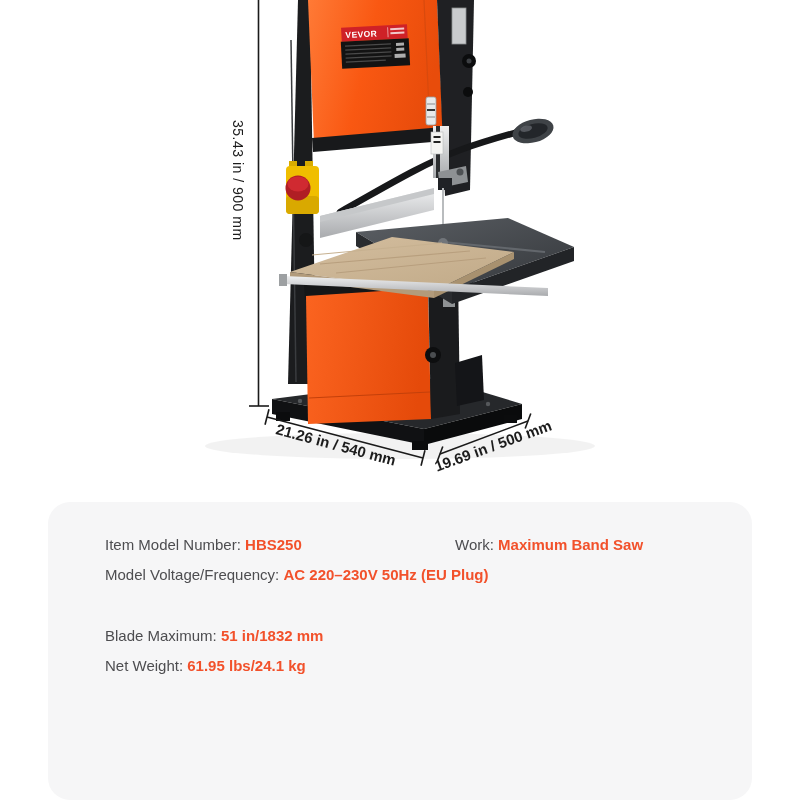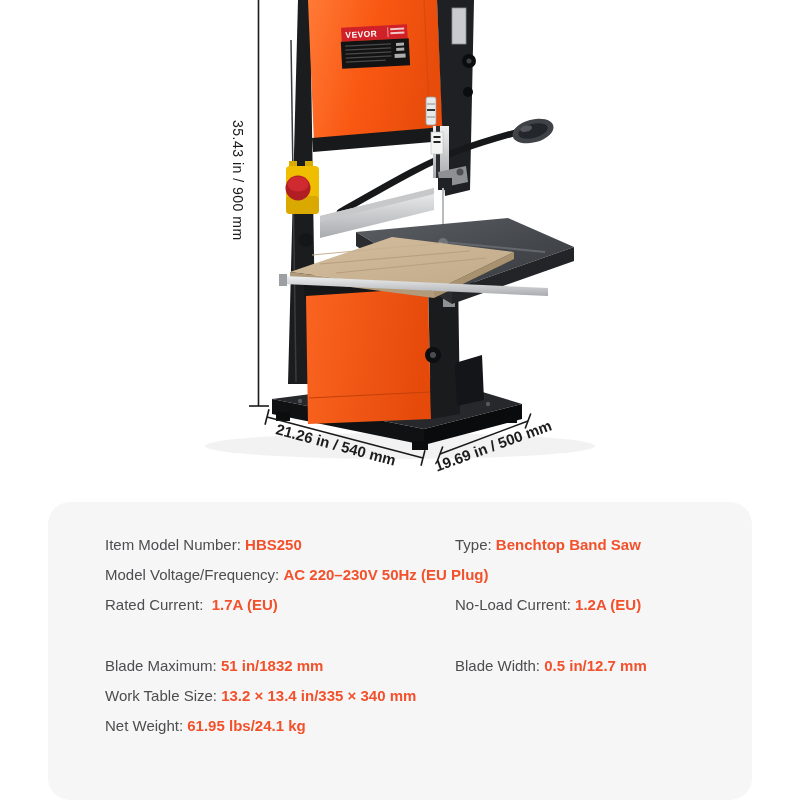--- a/index.html
+++ b/index.html
@@ -213,30 +213,28 @@
   </svg>
 
   <div class="dim dim-height">35.43 in / 900 mm</div>
   <div class="dim dim-width">21.26 in / 540 mm</div>
   <div class="dim dim-depth">19.69 in / 500 mm</div>
 </div>
 
 <div class="spec-panel">
   <div class="spec-rows">
 
-    <div class="spec-row"><span class="pair"><span class="lbl">Item Model Number: </span><span class="val">HBS250</span></span><span class="pair pair2"><span class="lbl">Type: </span><span class="val">Benchtop Band Saw</span></span></div>
+    <div class="spec-row"><span class="pair"><span class="lbl">Item Model Number: </span><span class="val">HBS250</span></span><span class="pair pair2"><span class="lbl">Work: </span><span class="val">Maximum Band Saw</span></span></div>
 
     <div class="spec-row"><span class="pair"><span class="lbl">Model Voltage/Frequency: </span><span class="val">AC 220–230V 50Hz (EU Plug)</span></span></div>
 
-    <div class="spec-row"><span class="pair"><span class="lbl">Rated Current:  </span><span class="val">1.7A (EU)</span></span><span class="pair pair2"><span class="lbl">No-Load Current: </span><span class="val">1.2A (EU)</span></span></div>
 
     <div class="spec-row"></div>
 
 
 
-    <div class="spec-row"><span class="pair"><span class="lbl">Blade Maximum: </span><span class="val">51 in/1832 mm</span></span><span class="pair pair2"><span class="lbl">Blade Width: </span><span class="val">0.5 in/12.7 mm</span></span></div>
-
-    <div class="spec-row"><span class="pair"><span class="lbl">Work Table Size: </span><span class="val">13.2 × 13.4 in/335 × 340 mm</span></span></div>
+    <div class="spec-row"><span class="pair"><span class="lbl">Blade Maximum: </span><span class="val">51 in/1832 mm</span></span></div>
+
 
     <div class="spec-row"><span class="pair"><span class="lbl">Net Weight: </span><span class="val">61.95 lbs/24.1 kg</span></span></div>
 
   </div>
 </div>
 
 </body></html>

